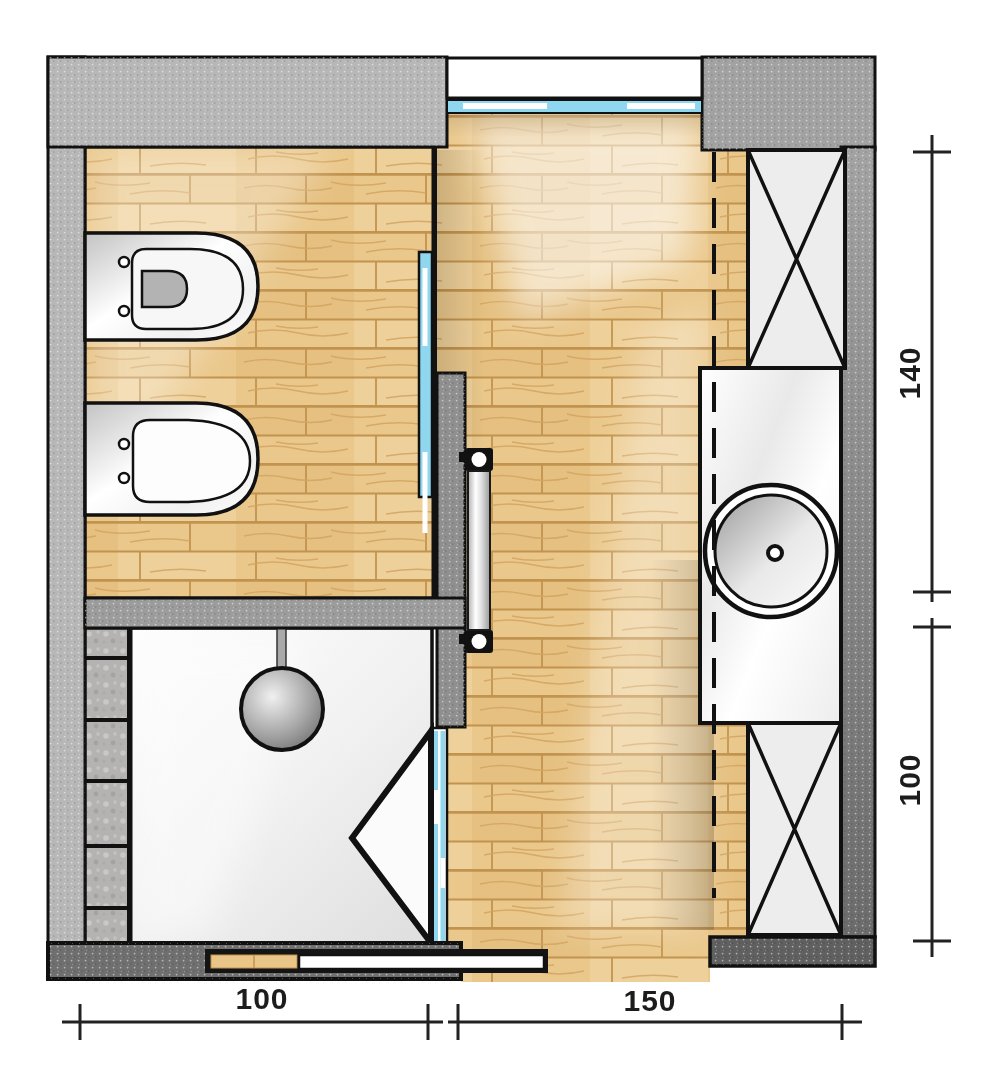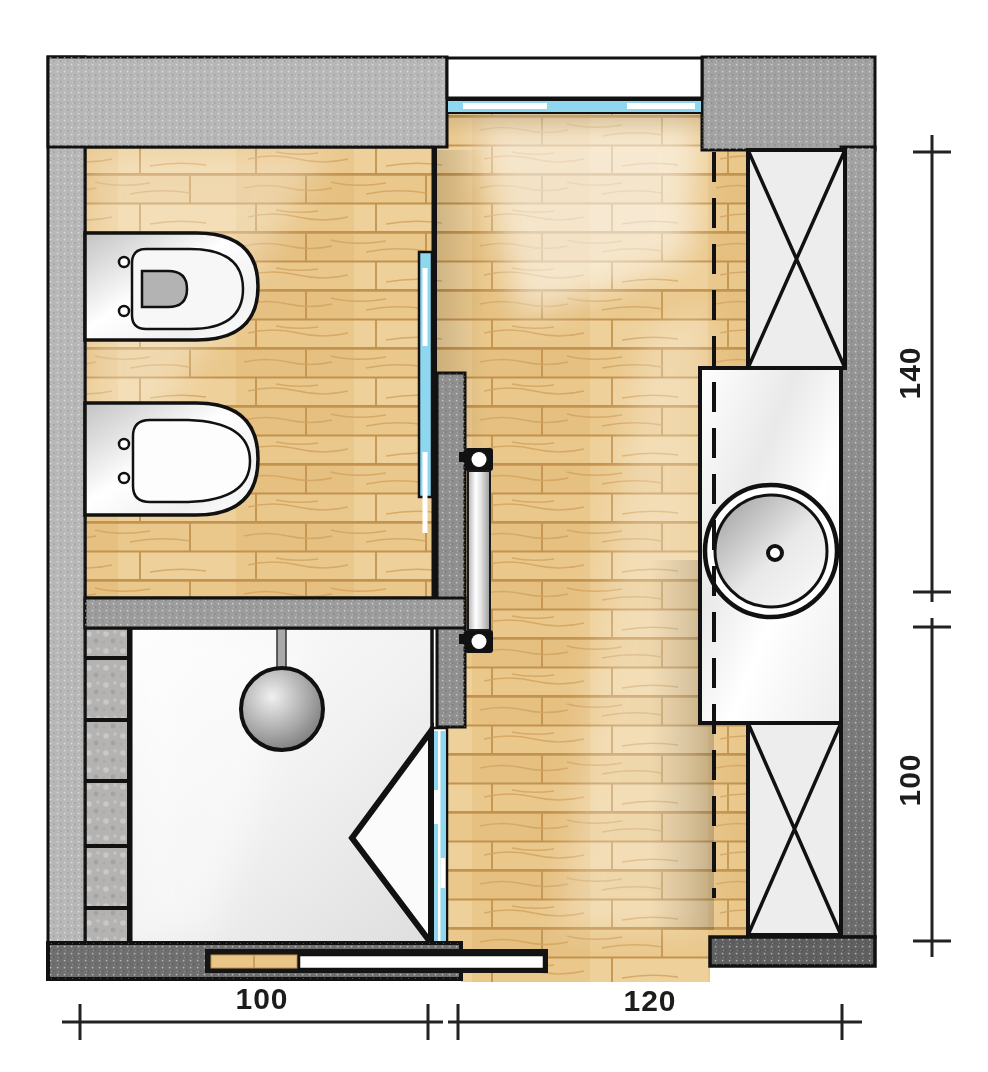--- a/index.html
+++ b/index.html
@@ -235,15 +235,15 @@
     <path d="M913,152 h38 M913,592 h38 M913,627 h38 M913,941 h38"></path>
     <path d="M62,1022 H443"></path>
     <path d="M448,1022 H862"></path>
     <path d="M80,1004 v36 M428,1004 v36 M458,1004 v36 M842,1004 v36"></path>
   </g>
 </svg>
 
 <div class="dim-label vertical" style="left:879px;top:357px;width:62px;">140</div>
 <div class="dim-label vertical" style="left:879px;top:764px;width:62px;">100</div>
 <div class="dim-label" style="left:212px;top:983px;width:100px;">100</div>
-<div class="dim-label" style="left:600px;top:985px;width:100px;">120</div>
+<div class="dim-label" style="left:600px;top:985px;width:100px;">150</div>
 
 </div>
 
 </body></html>

